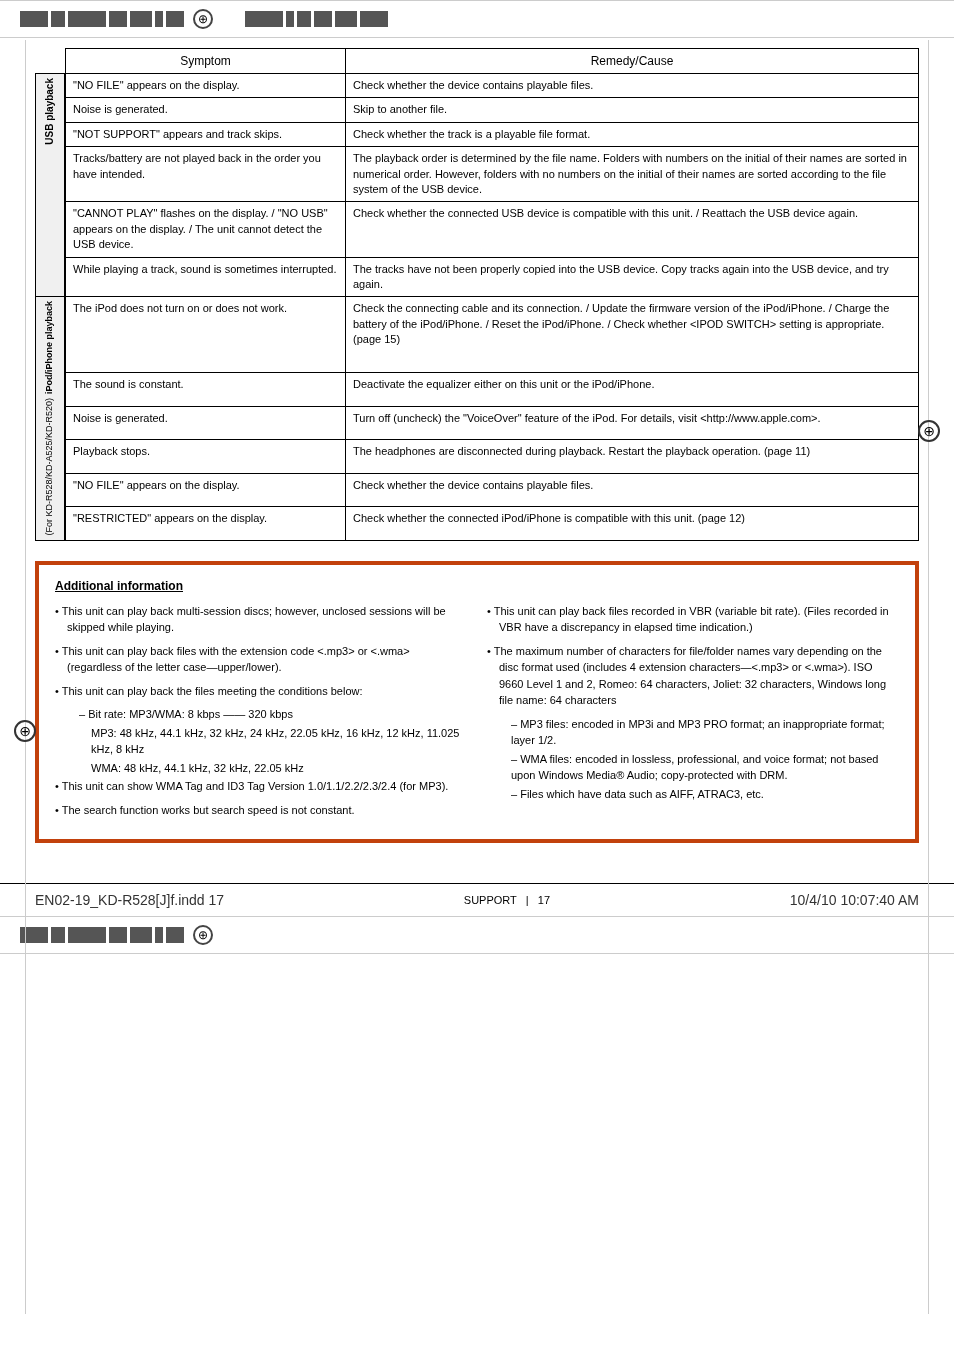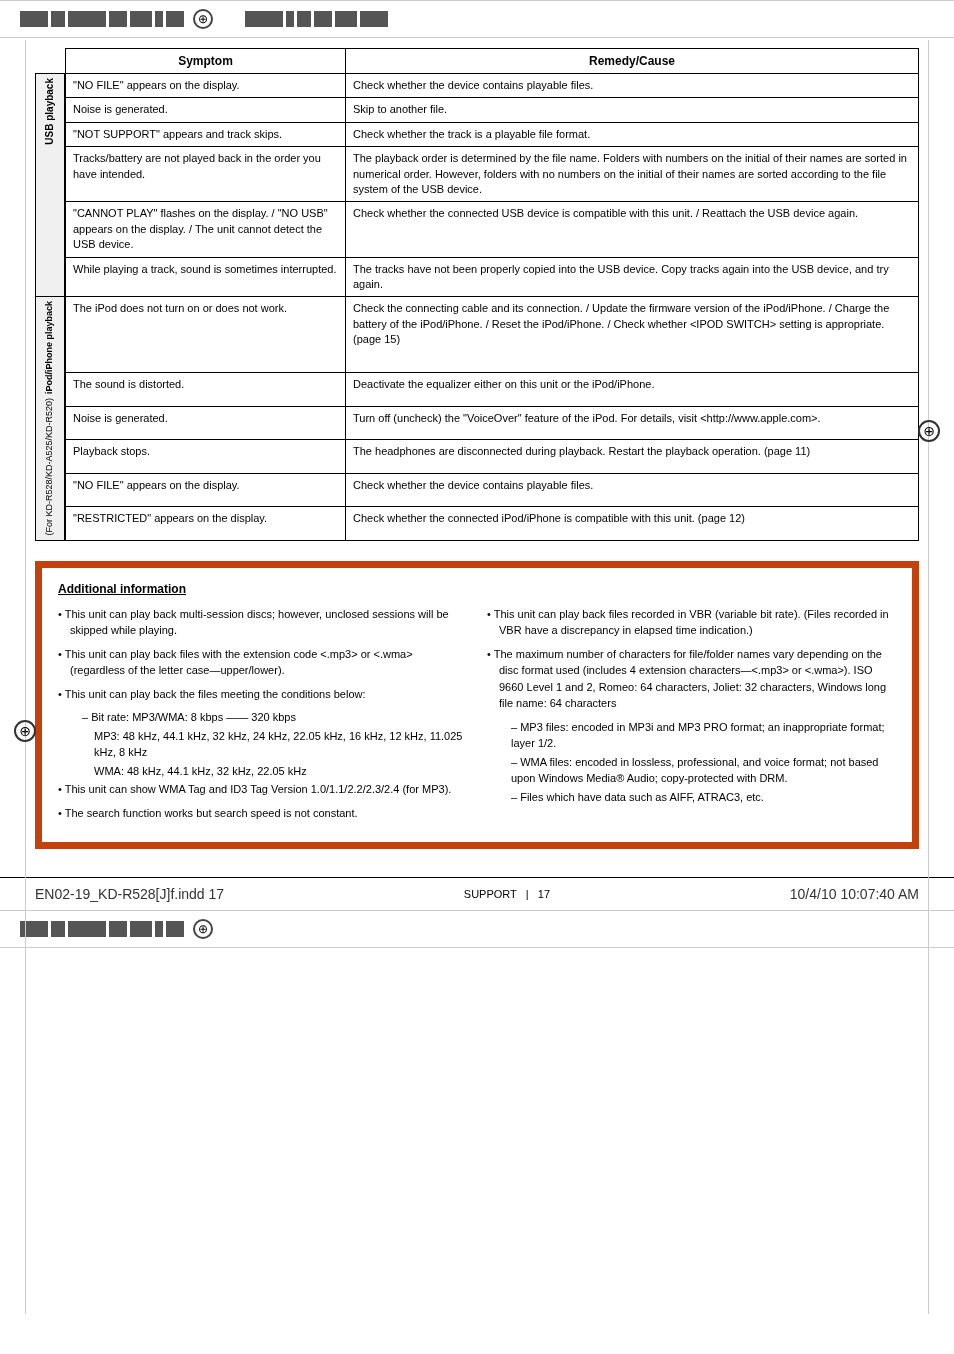--- a/index.html
+++ b/index.html
@@ -18,21 +18,21 @@
     }
 
     
     .main-table {
       width: 100%;
       border-collapse: collapse;
       margin-bottom: 20px;
       font-size: 11px;
     }
     .main-table th {
-      font-weight: bold;
+      font-weight: normal;
       text-align: center;
       border: 1px solid #000;
       padding: 5px 8px;
       background: #fff;
       font-size: 12px;
     }
     .main-table td {
       border: 1px solid #000;
       padding: 4px 7px;
       vertical-align: top;
@@ -61,23 +61,23 @@
       writing-mode: vertical-rl;
       transform: rotate(180deg);
       white-space: nowrap;
       font-size: 9px;
       display: block;
       text-align: center;
     }
 
     
     .additional-info {
-      border: 7px solid #c2410c;
+      border: 4px solid #c2410c;
       padding: 14px 16px;
-      margin-bottom: 8px;
+      margin-bottom: 20px;
     }
     .additional-info h3 {
       font-size: 12px;
       font-weight: bold;
       text-decoration: underline;
       margin-bottom: 10px;
     }
     .info-columns {
       display: grid;
       grid-template-columns: 1fr 1fr;
@@ -266,21 +266,21 @@
         <td class="section-label-cell" rowspan="6">
           <span class="rotated-text" style="font-size:9px;">iPod/iPhone playback</span>
           <span class="rotated-text-small" style="margin-top:4px;">(For KD-R528/KD-A525/KD-R520)</span>
         </td>
         <td style="border:none;padding:0;"></td>
         <td>The iPod does not turn on or does not work.</td>
         <td>Check the connecting cable and its connection. / Update the firmware version of the iPod/iPhone. / Charge the battery of the iPod/iPhone. / Reset the iPod/iPhone. / Check whether &lt;IPOD SWITCH&gt; setting is appropriate. (page 15)</td>
       </tr>
       <tr>
         <td style="border:none;padding:0;"></td>
-        <td>The sound is distorted.</td>
+        <td>The sound is constant.</td>
         <td>Deactivate the equalizer either on this unit or the iPod/iPhone.</td>
       </tr>
       <tr>
         <td style="border:none;padding:0;"></td>
         <td>Noise is generated.</td>
         <td>Turn off (uncheck) the "VoiceOver" feature of the iPod. For details, visit &lt;http://www.apple.com&gt;.</td>
       </tr>
       <tr>
         <td style="border:none;padding:0;"></td>
         <td>Playback stops.</td>

